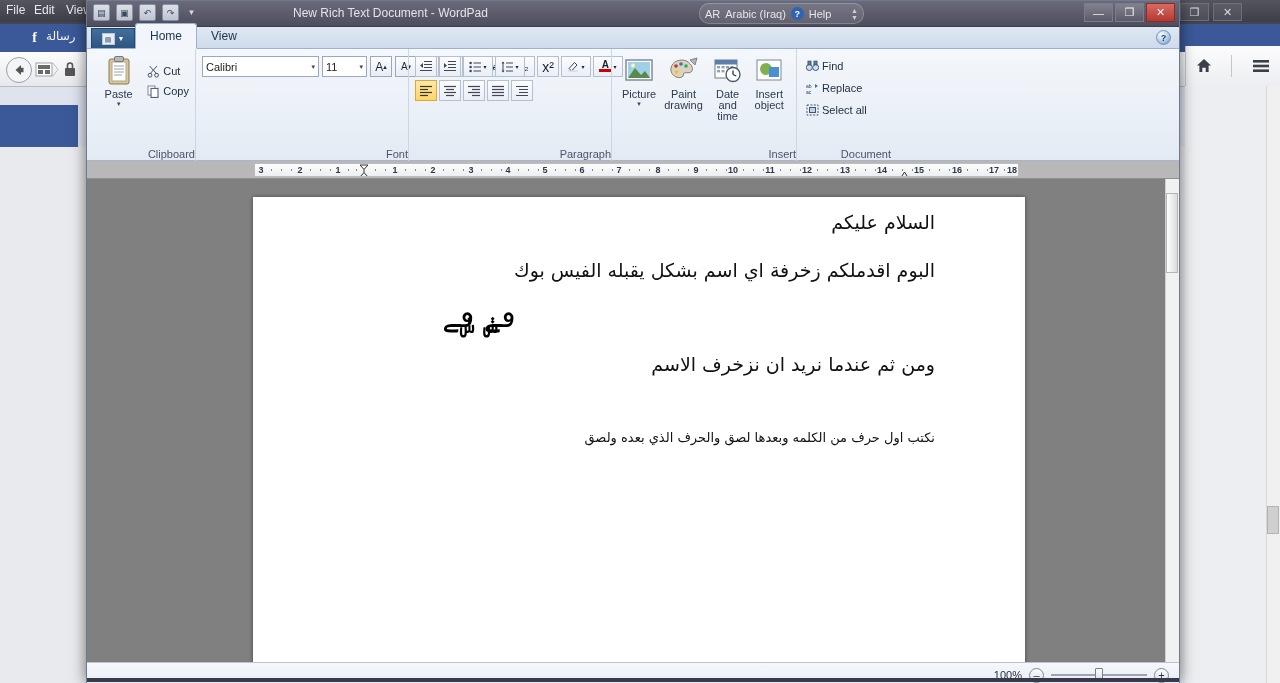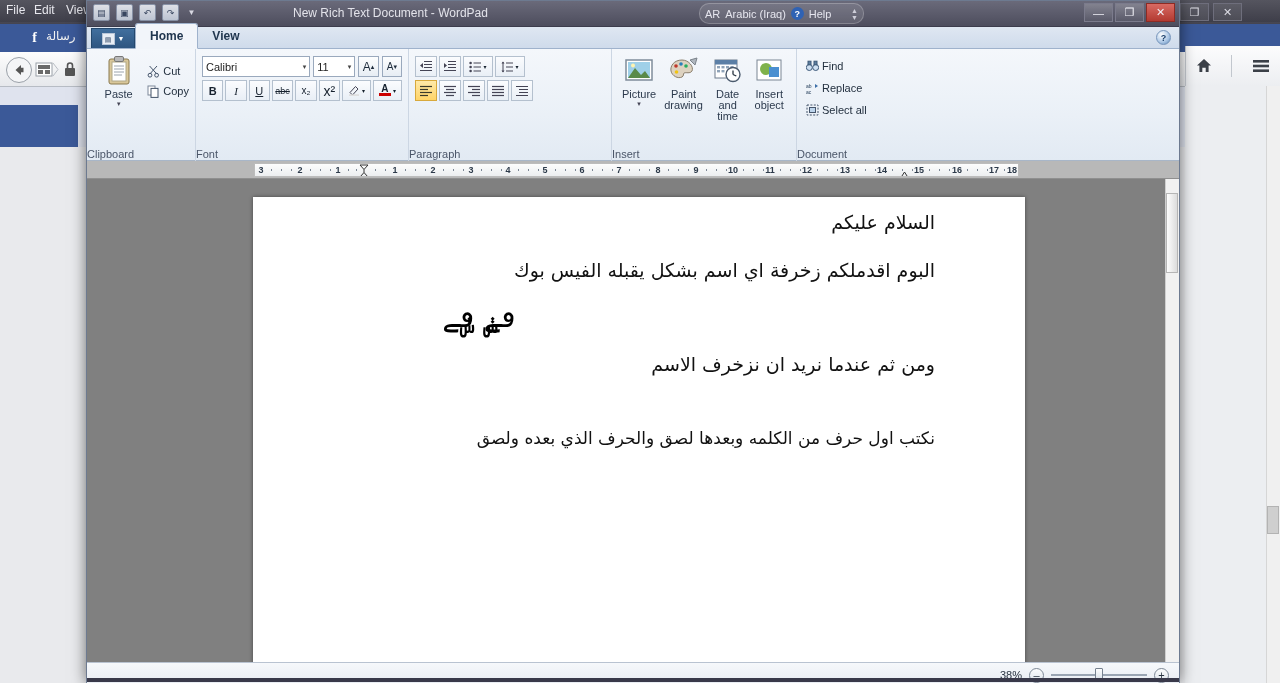--- a/index.html
+++ b/index.html
@@ -167,21 +167,21 @@
     color: #fff;
   }
   .appbtn-ic {
     width: 13px; height: 12px; background: #e9eef5; border: 1px solid #b9c6d8;
     font-size: 7px; color: #3c5070; line-height: 11px; text-align: center;
   }
   .appbtn-car { font-size: 7px; }
   .wp-tab {
     height: 21px; padding: 12px 14px;
     font-size: 12px; color: #20364f;
-    display: flex; align-items: center; font-weight: bold;
+    display: flex; align-items: center;
   }
   .wp-tab.active {
     background: #f2f5fa;
     border: 1px solid #9fb2cc; border-bottom: 1px solid #f2f5fa;
     border-radius: 3px 3px 0 0; margin-bottom: -1px;
   }
   .wp-help-ic {
     position: absolute; right: 8px; top: 3px;
     width: 15px; height: 15px; border-radius: 50%;
     background: radial-gradient(circle at 35% 30%, #ffffff, #a9c5e4 60%, #5b86b5);
@@ -194,21 +194,21 @@
   .wp-ribbon {
     position: relative; height: 112px;
     background: linear-gradient(#f4f7fb 0%, #eaf0f7 60%, #e2eaf3 100%);
     border-bottom: 1px solid #a8b6c8;
     display: flex;
   }
   .rgroup { position: relative; height: 112px; padding: 4px 6px 0 6px; }
   .rgroup + .rgroup { border-left: 1px solid #ccd6e3; }
   .rgroup-label {
     position: absolute; bottom: 1px; left: 0; width: 100%;
-    text-align: left; font-size: 11px; color: #4a5568;
+    text-align: right; font-size: 11px; color: #4a5568;
   }
   .rgroup-body { display: flex; }
 
   .bigbtn {
     display: flex; flex-direction: column; align-items: center;
     padding: 2px 4px; width: 52px;
   }
   .bigbtn .glyph {
     width: 32px; height: 32px;
     display: flex; align-items: center; justify-content: center;
@@ -288,21 +288,21 @@
   .p1 { font-size: 19px; color: #111; margin-bottom: 22px; line-height: 26px; }
   .p2 { font-size: 19px; color: #111; margin-bottom: 22px; line-height: 26px; }
   .p3 { font-size: 19px; color: #111; margin-bottom: 8px; line-height: 26px; }
   .deco {
     font-size: 66px; color: #000; line-height: 72px;
     text-align: center; padding-right: 270px;
     font-family: "DejaVu Sans", sans-serif;
     margin: 4px 0 8px 0; white-space: nowrap;
   }
   .p4 { font-size: 19px; color: #111; margin-bottom: 4px; line-height: 26px; }
-  .p5 { font-size: 17px; color: #111; line-height: 34px; margin-top: 44px; }
+  .p5 { font-size: 13px; color: #111; line-height: 34px; margin-top: 44px; }
 
   .doc-scroll-v {
     position: absolute; right: 0; top: 0; width: 14px; height: 483px;
     background: #f1f1f1; border-left: 1px solid #cfcfcf;
   }
   .doc-scroll-thumb2 {
     position: absolute; right: 1px; top: 14px; width: 12px; height: 80px;
     background: linear-gradient(90deg,#fdfdfd,#dcdcdc);
     border: 1px solid #b5b5b5;
   }
@@ -479,21 +479,21 @@
                 </svg>
               </span>
               <span>Copy</span>
             </div>
           </div>
         </div>
         <div class="rgroup-label">Clipboard</div>
       </div>
 
       <div class="rgroup" style="width:213px">
-        <div class="rgroup-body" style="flex-direction:column">
+        <div class="rgroup-body" style="flex-direction:row">
           <div class="fontrow1">
             <div class="combo" style="width:117px">
               <span>Calibri</span>
               <span class="car">▾</span>
             </div>
             <div class="combo" style="width:45px">
               <span>11</span>
               <span class="car">▾</span>
             </div>
             <div class="sqbtn">
@@ -866,21 +866,21 @@
         </div>
       </div>
 
       <div class="doc-scroll-v">
         <div class="doc-scroll-thumb2"></div>
       </div>
 
     </div>
 
     <div class="wp-status">
-      <span>38%</span>
+      <span>100%</span>
       <span class="zoom-circ">–</span>
       <span class="zoom-track">
         <span class="zoom-line"></span>
         <span class="zoom-thumb"></span>
       </span>
       <span class="zoom-circ">+</span>
     </div>
     <div class="wp-bottomedge"></div>
   </div>
 </div>

